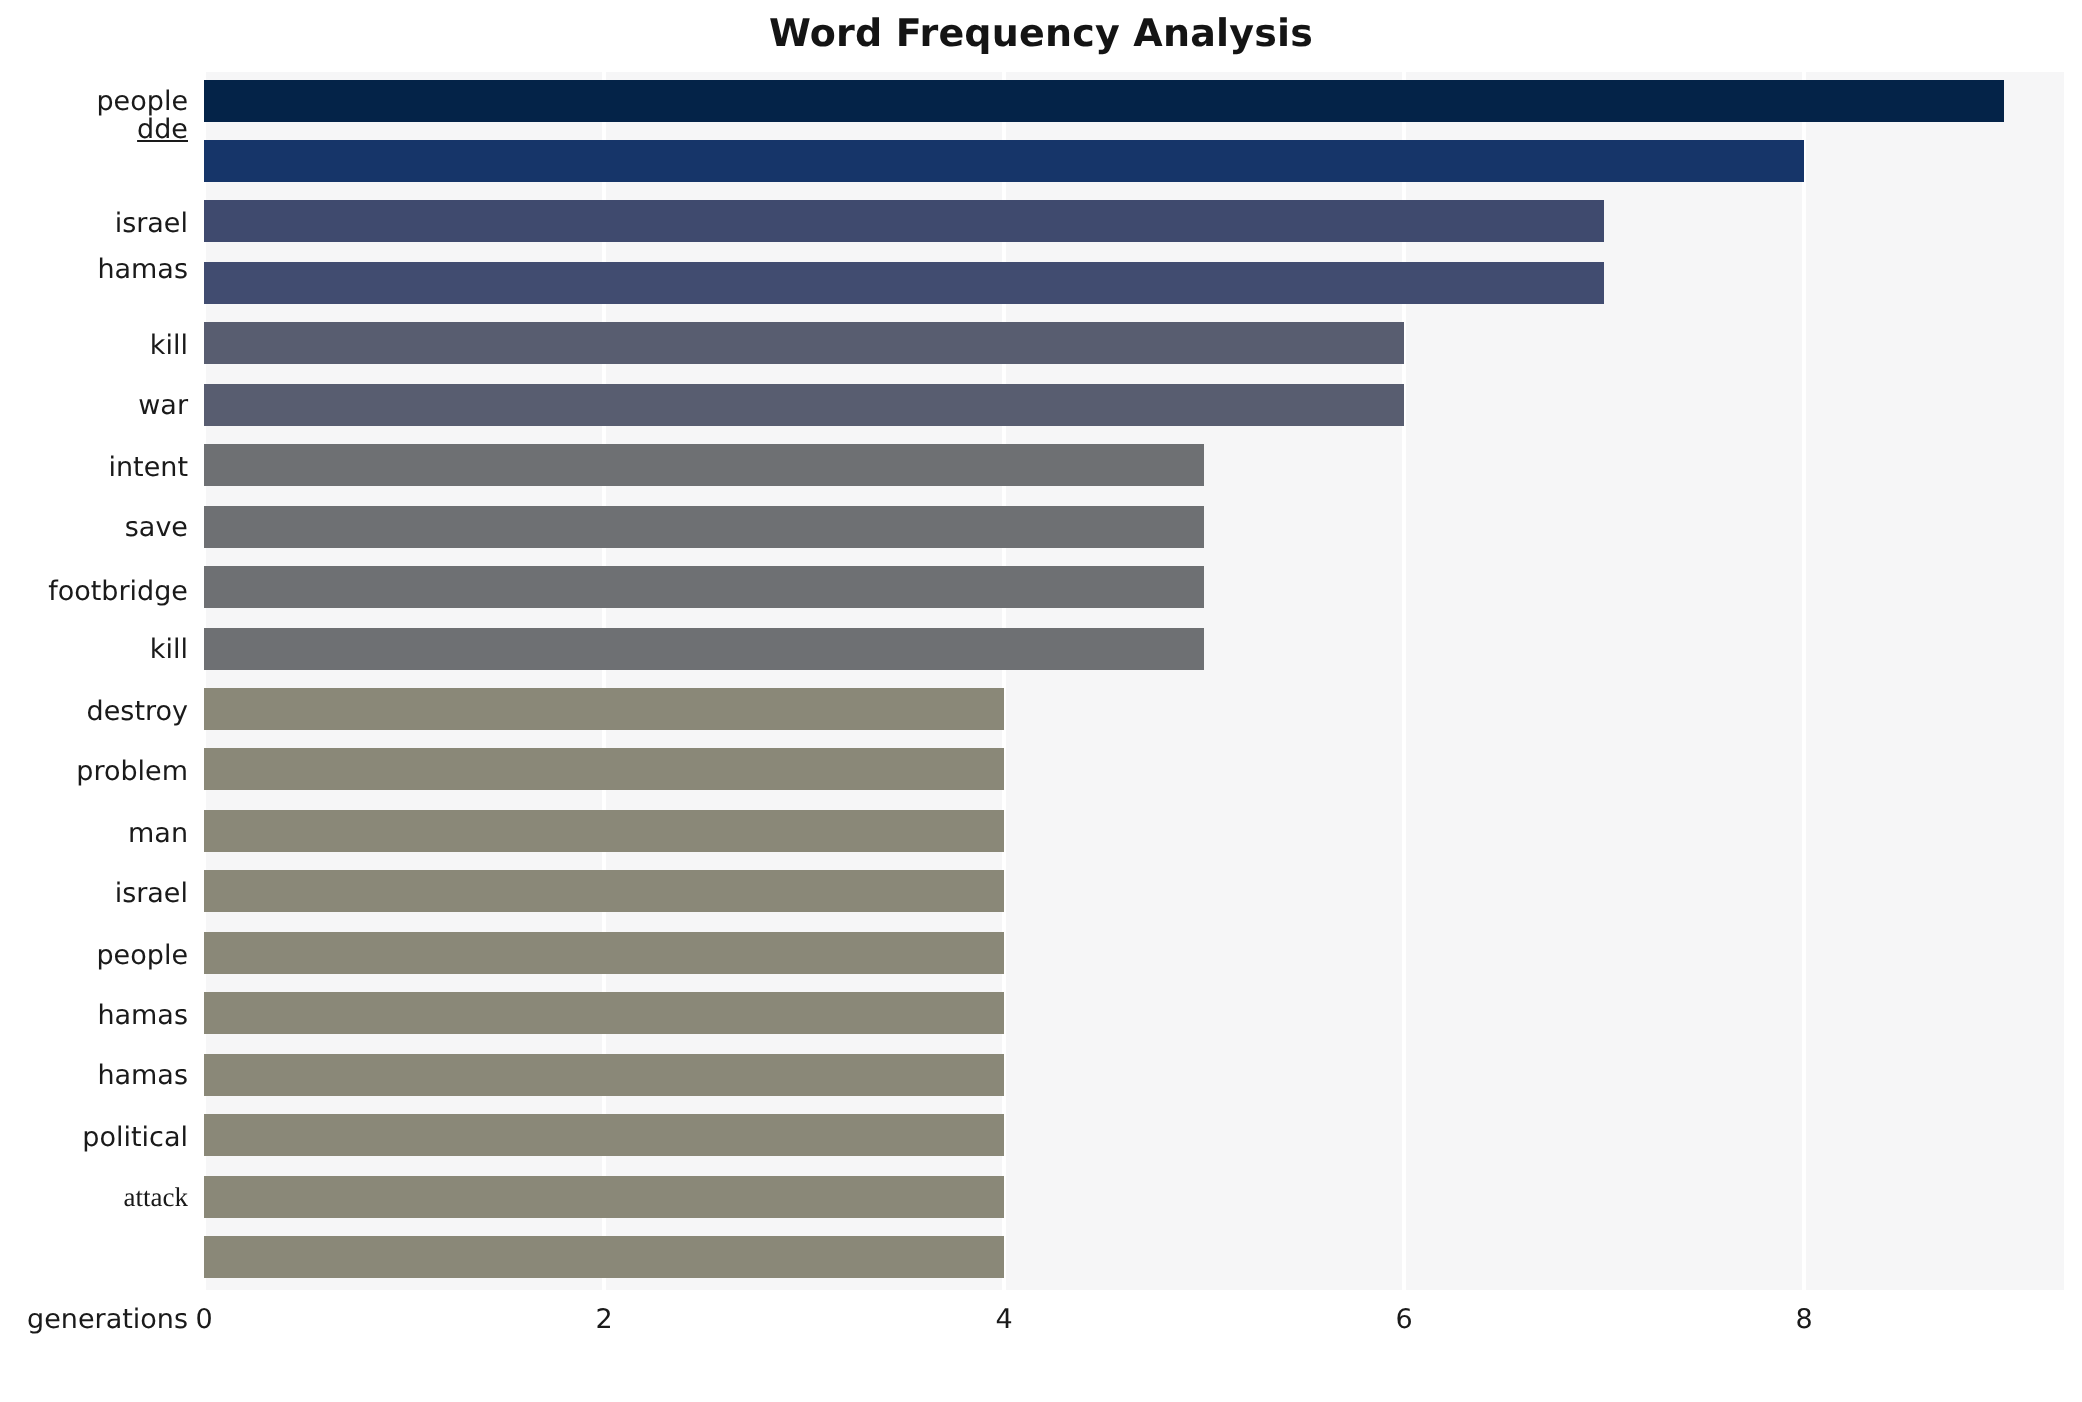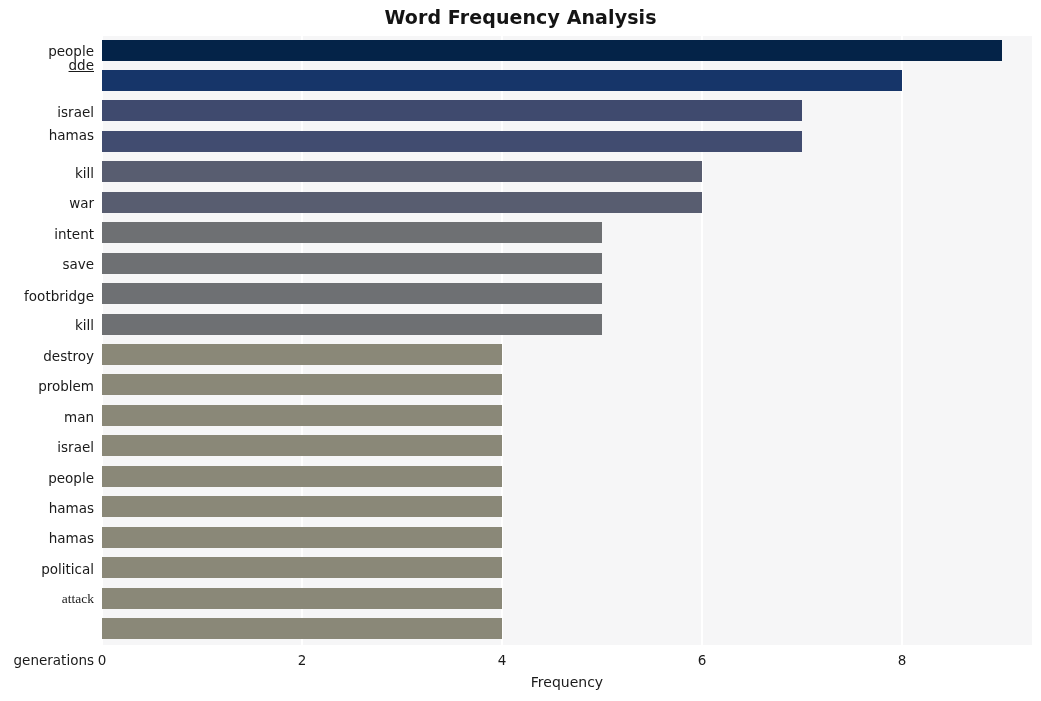--- a/index.html
+++ b/index.html
@@ -203,15 +203,14 @@
     </div>
 
   <div id="xtick-row">
       <div class="xtick" style="left: 102px;">0</div>
       <div class="xtick" style="left: 302px;">2</div>
       <div class="xtick" style="left: 502px;">4</div>
       <div class="xtick" style="left: 702px;">6</div>
       <div class="xtick" style="left: 902px;">8</div>
     </div>
 
-  <div id="xaxis-label">Frequency</div>
 
 </div>
 
 </body></html>

